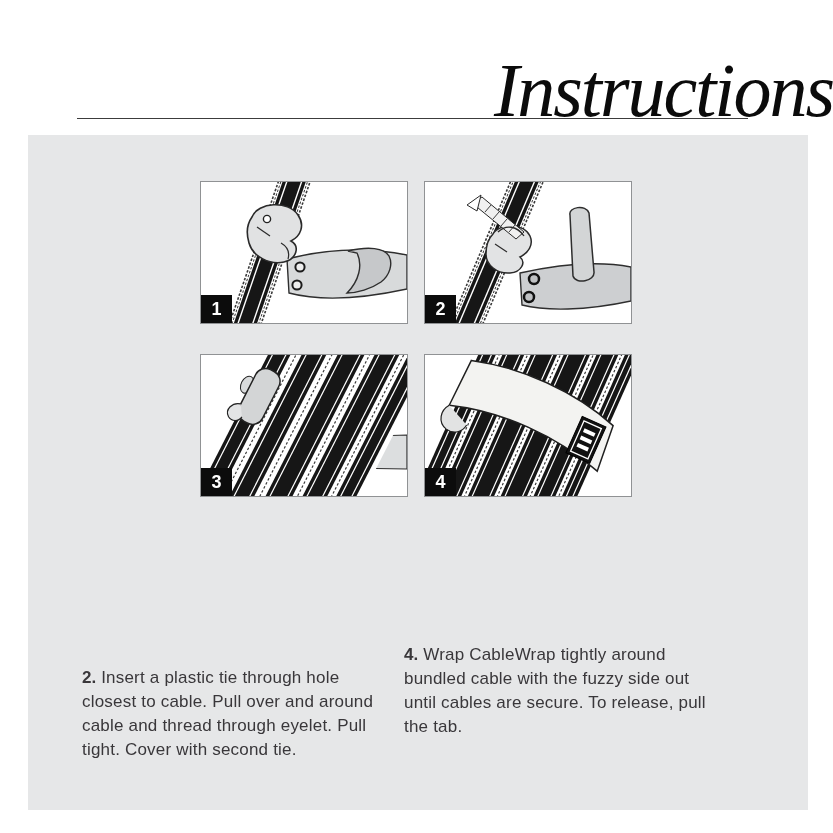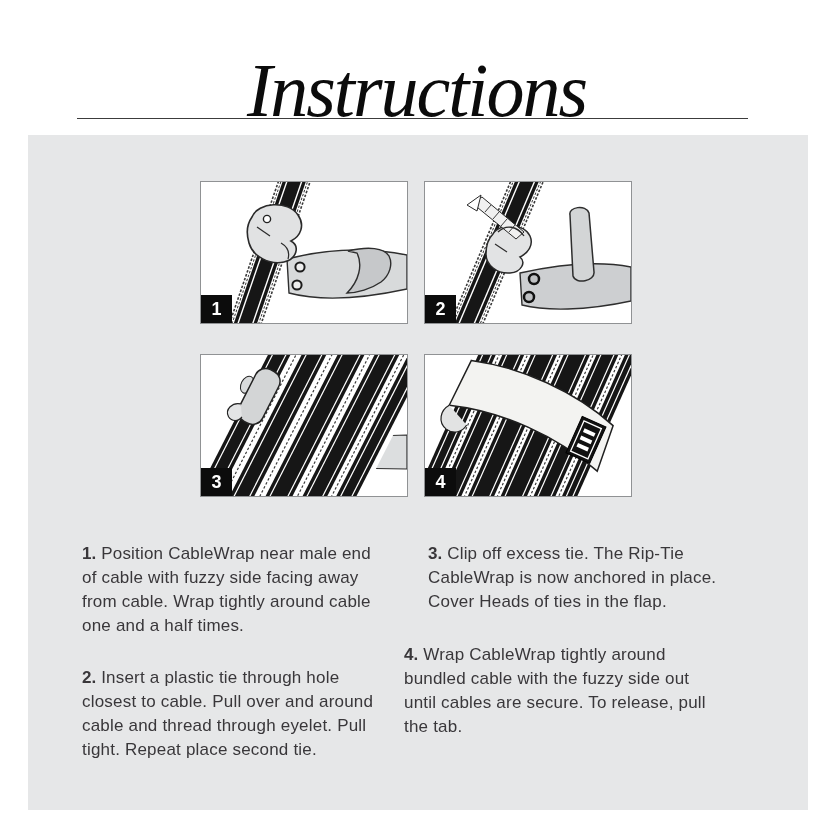--- a/index.html
+++ b/index.html
@@ -1,20 +1,20 @@
 <!DOCTYPE html>
 <html><head>
 <meta charset="utf-8">
 <style>
   html,body{margin:0;padding:0;background:#ffffff;}
   .page{position:relative;width:833px;height:833px;background:#ffffff;overflow:hidden;
         font-family:"Liberation Sans",sans-serif;}
   .rule{position:absolute;top:118px;left:77px;width:671px;height:0;
         border-top:1px solid #3c3c3c;}
-  .title{position:absolute;top:52px;left:0;width:833px;margin:0;text-align:center;
+  .title{position:absolute;top:52px;left:0;width:833px;margin:0;text-align:right;
          font-family:"Liberation Serif",serif;font-style:italic;font-weight:400;
          font-size:76px;line-height:76px;letter-spacing:-2px;color:#0b0b0b;}
   .sheet{position:absolute;left:28px;top:135px;width:780px;height:675px;background:#e6e7e8;}
   .fig{position:absolute;width:208px;height:143px;background:#ffffff;
        border:1px solid #909294;box-sizing:border-box;overflow:hidden;margin:0;}
   .fig svg{display:block;width:100%;height:100%;}
   .fig1{left:172px;top:46px;}
   .fig2{left:396px;top:46px;}
   .fig3{left:172px;top:219px;}
   .fig4{left:396px;top:219px;}
@@ -180,36 +180,25 @@
             <rect x="49.5" y="-26.5" width="19" height="33" fill="none" stroke="#ffffff" stroke-width="1.3"></rect>
             <rect x="53" y="-20" width="12" height="4" fill="#ffffff"></rect>
             <rect x="53" y="-12" width="12" height="4" fill="#ffffff"></rect>
             <rect x="53" y="-4" width="12" height="4" fill="#ffffff"></rect>
           </g>
         </g>
       </svg>
       <figcaption class="badge">4</figcaption>
     </figure>
 
-    <p class="step s1">
-      <span class="num">1.</span><span class="body">Position CableWrap near male end
-of cable with fuzzy side facing away
-from cable. Wrap tightly around cable
-one and a half times.</span>
-    </p>
     <p class="step s2">
       <span class="num">2.</span><span class="body">Insert a plastic tie through hole
 closest to cable. Pull over and around
 cable and thread through eyelet. Pull
-tight. Repeat place second tie.</span>
-    </p>
-    <p class="step s3">
-      <span class="num">3.</span><span class="body">Clip off excess tie. The Rip-Tie
-CableWrap is now anchored in place.
-Cover Heads of ties in the flap.</span>
+tight. Cover with second tie.</span>
     </p>
     <p class="step s4">
       <span class="num">4.</span><span class="body">Wrap CableWrap tightly around
 bundled cable with the fuzzy side out
 until cables are secure. To release, pull
 the tab.</span>
     </p>
 
   </section>
 </div>

